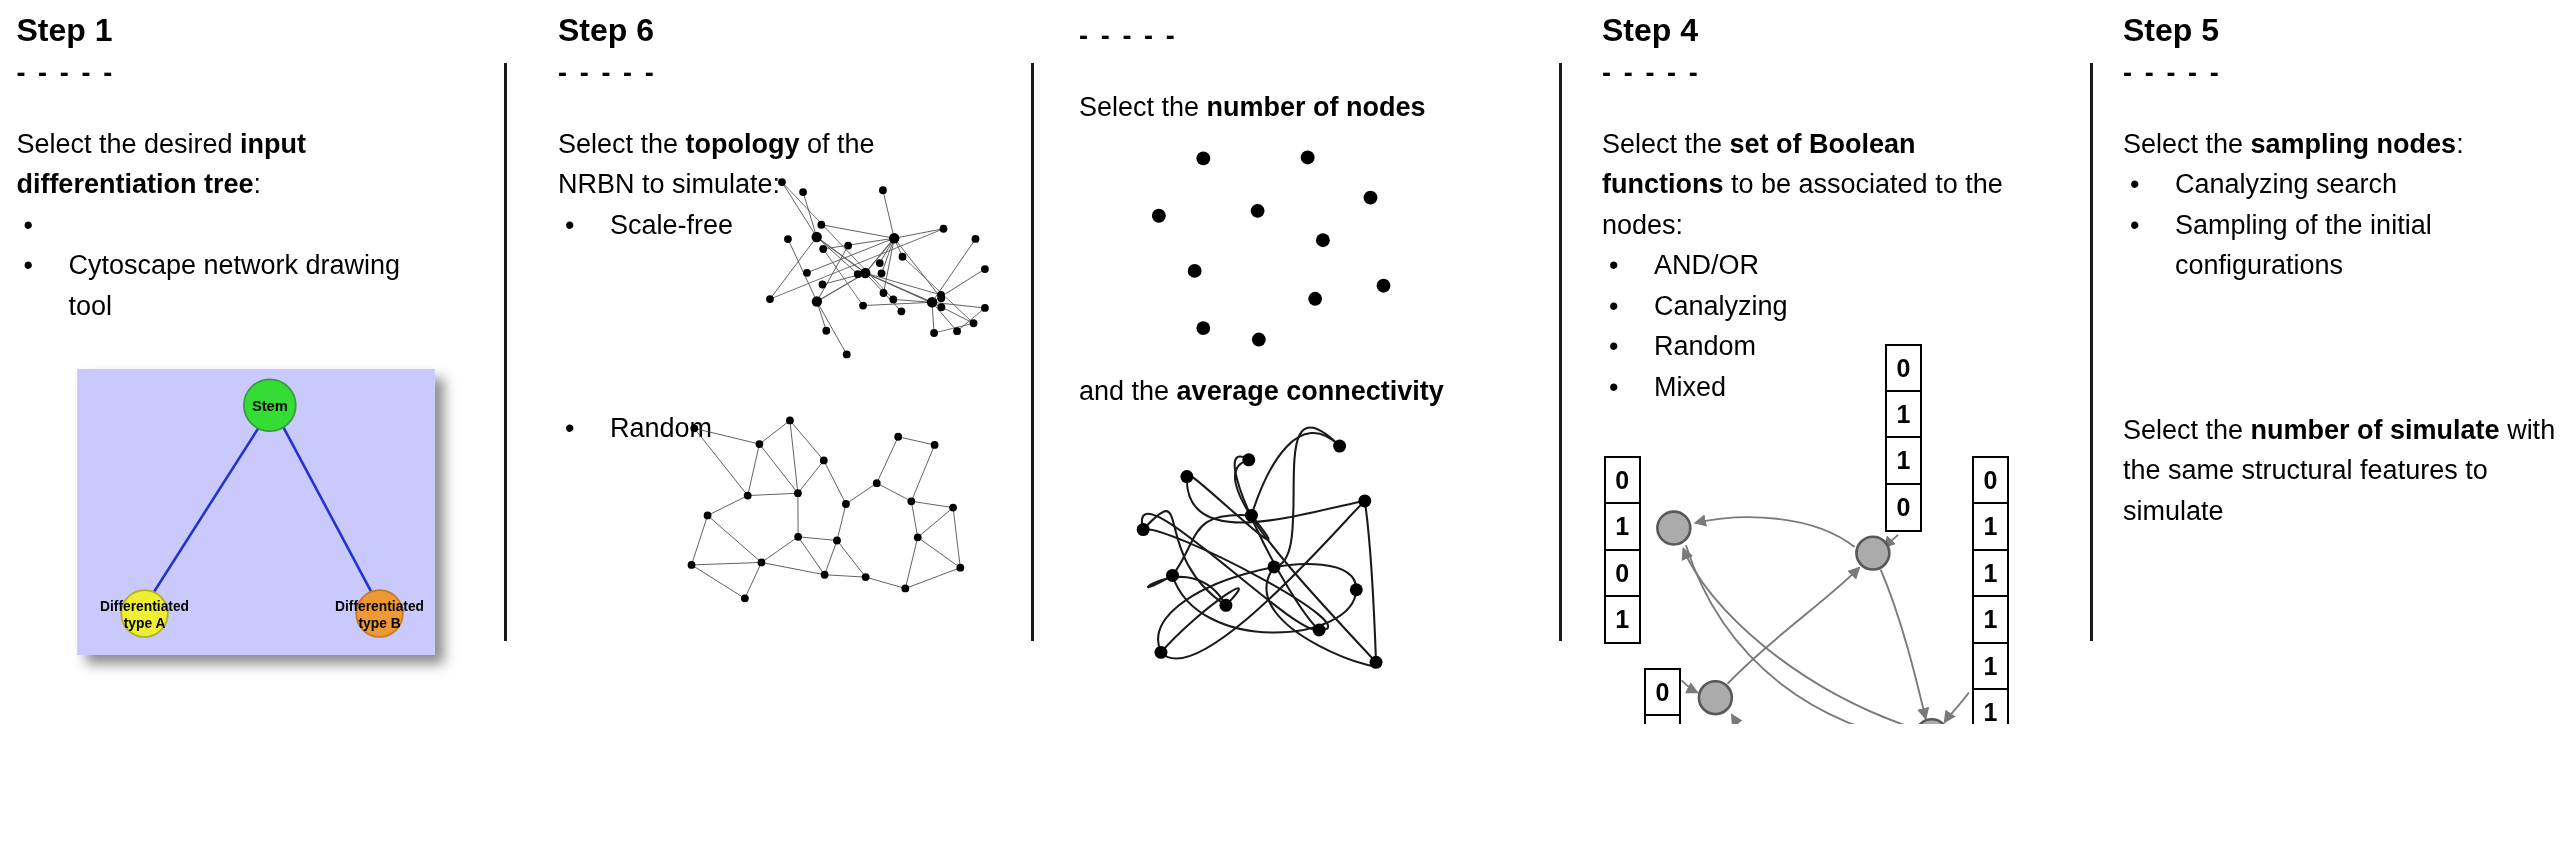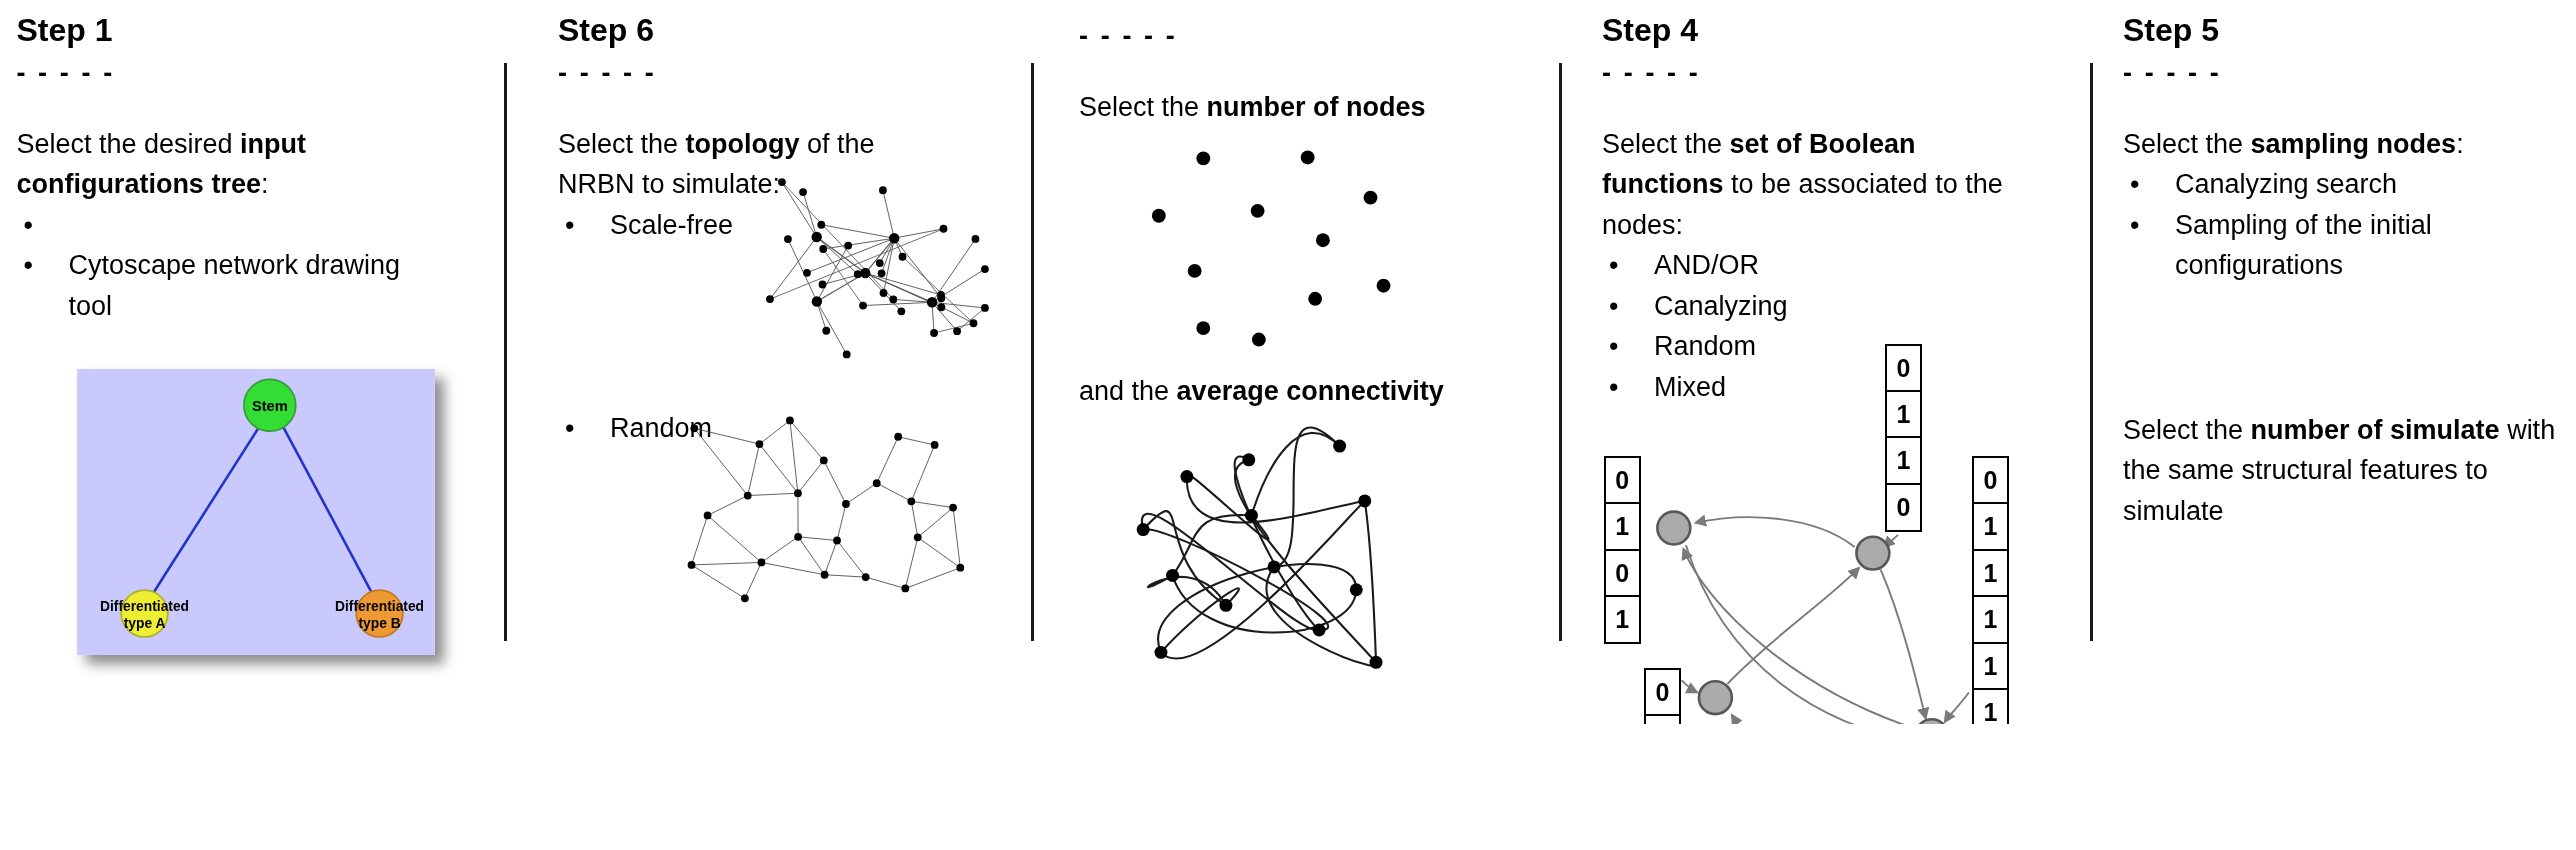--- a/index.html
+++ b/index.html
@@ -66,21 +66,21 @@
   .para2 { font-size:27px; line-height:1.5; margin-top:124px; max-width:472px; }
 </style>
 </head>
 <body>
 
 <div class="canvas">
 
   <section class="step s1">
     <h2 class="title">Step 1</h2>
     <div class="dashes">- - - - -</div>
-    <p class="intro"><span>Select the desired </span><b>input configurations tree</b><span>:</span></p>
+    <p class="intro"><span>Select the desired </span><b>input differentiation tree</b><span>:</span></p>
     <div class="bullet">
       <span class="bm">•</span>
     </div>
     <div class="bullet">
       <span class="bm">•</span>
       <span class="bt">Cytoscape network drawing tool</span>
     </div>
 
     <div class="tree-wrap">
       <svg width="358" height="286" viewBox="0 0 414 331">

